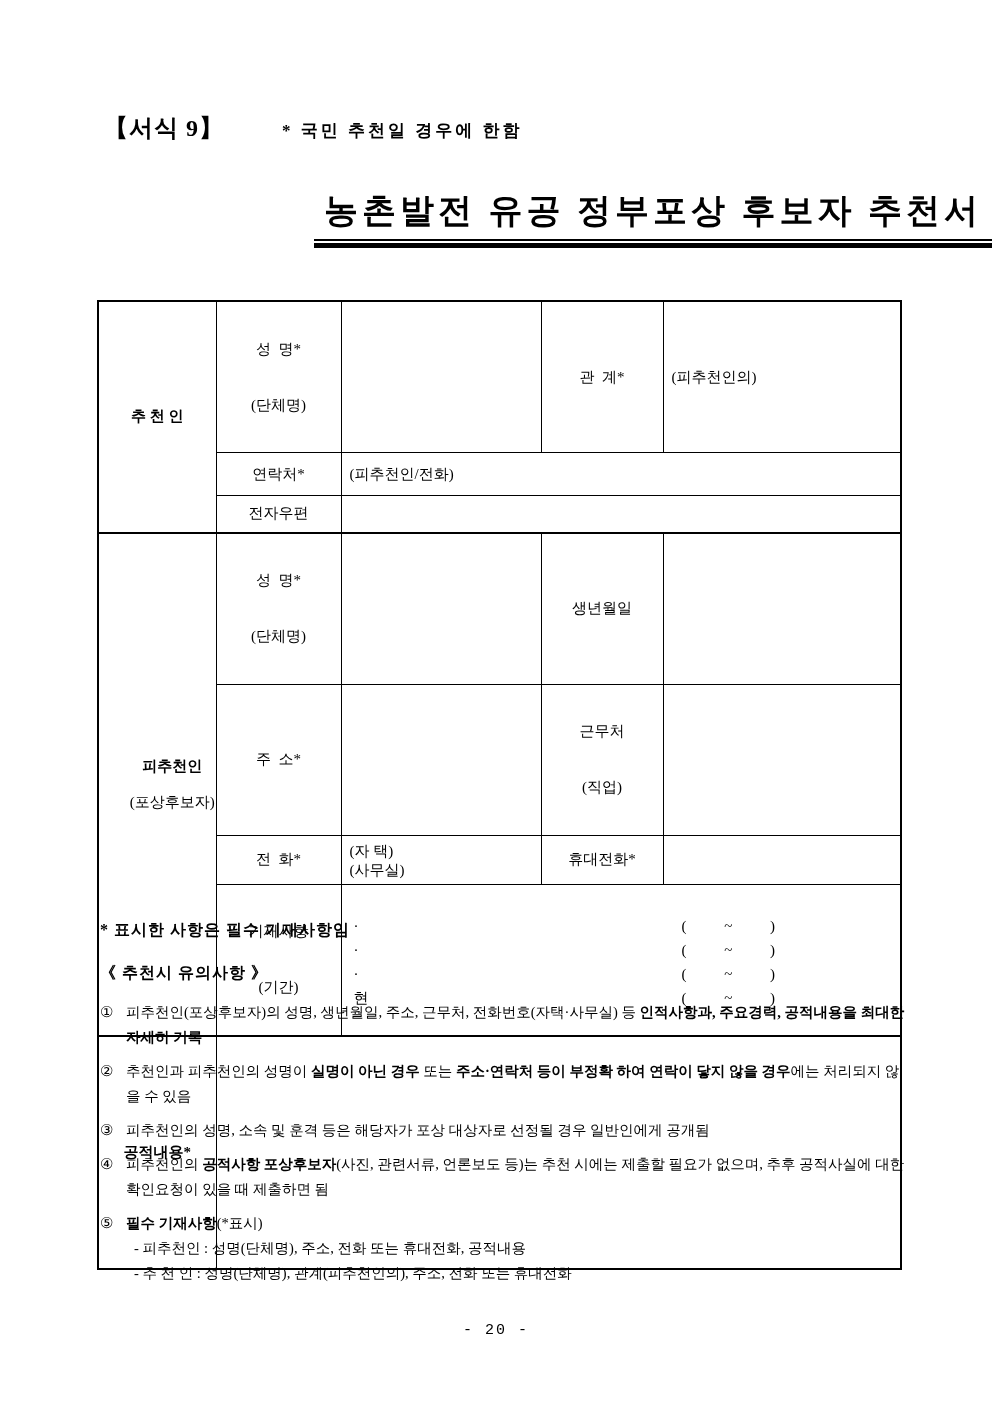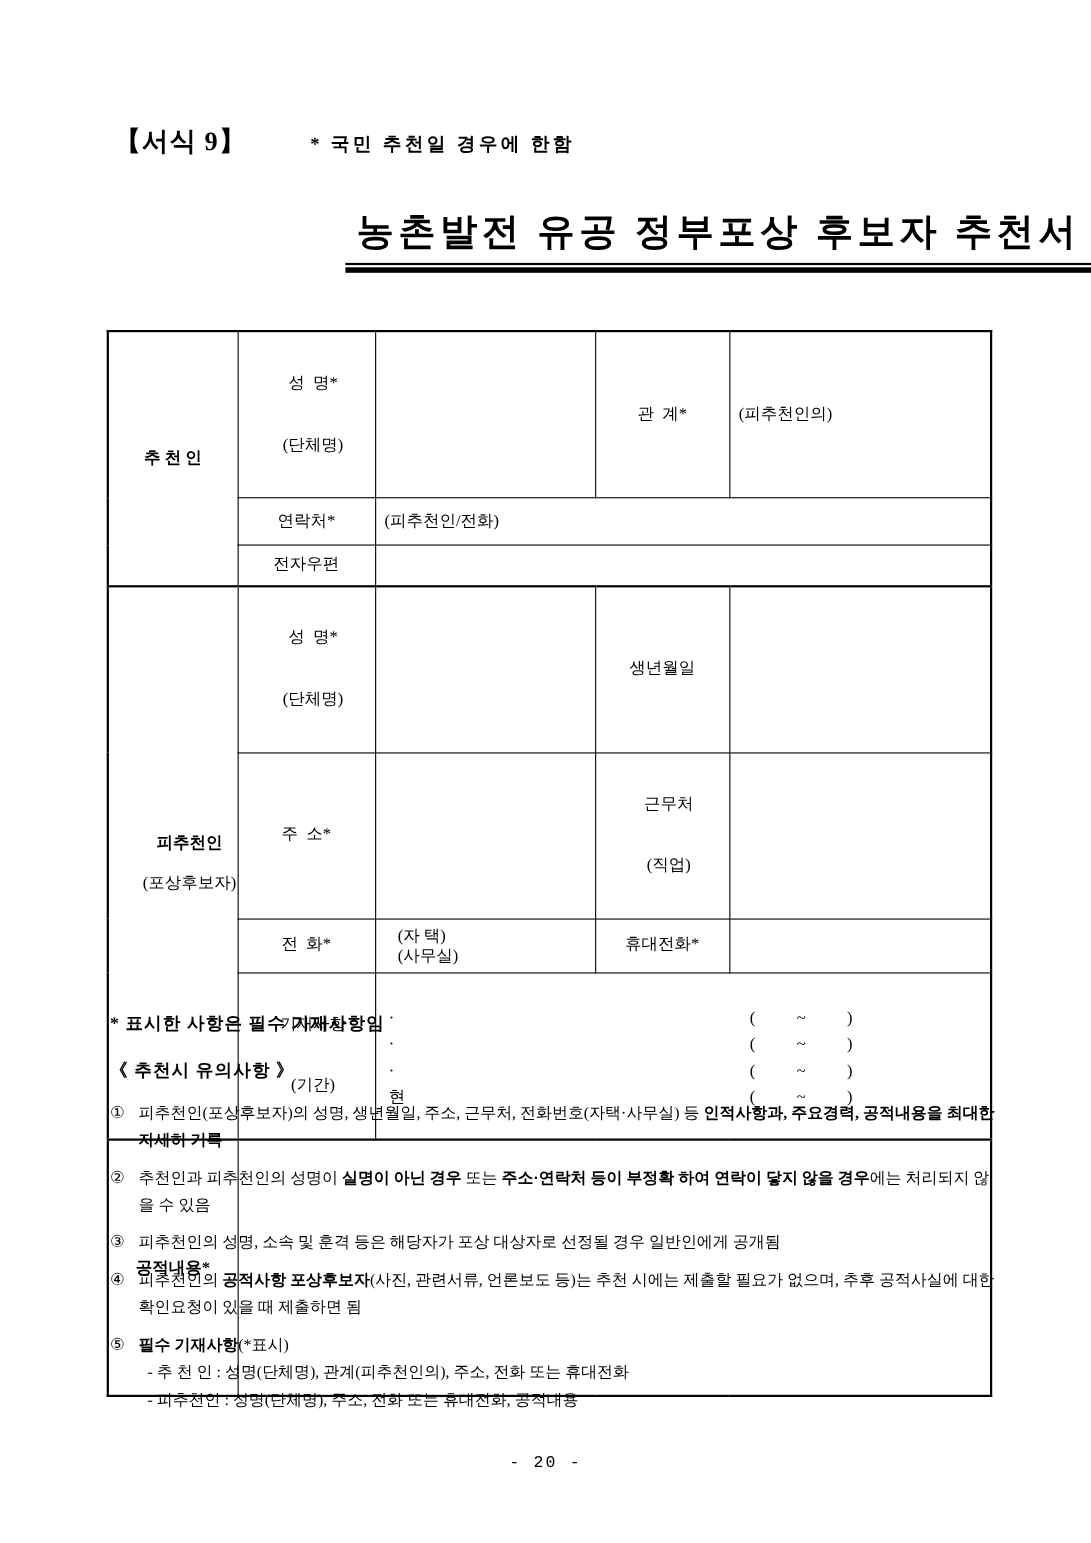--- a/index.html
+++ b/index.html
@@ -83,21 +83,21 @@
     text-align: center;
     white-space: pre;
     line-height: 1.25;
   }
   td.val {
     text-align: left;
     padding-left: 8px;
     line-height: 1.25;
   }
   td.val-top { vertical-align: top; padding-top: 2px; }
-  .two-line span { display: block; padding-left: 12px; }
+  .two-line span { display: block; }
   .r1 { height: 47px; }
   .r2 { height: 43px; }
   .r3 { height: 37px; }
   .r4 { height: 45px; }
   .r5 { height: 50px; }
   .r6 { height: 49px; }
   .r7 { height: 101px; }
   .r8 { height: 233px; }
   
   .career-box { padding: 4px 0 2px 0; }
@@ -271,20 +271,20 @@
         <div class="note-item">
           <span class="note-num">③</span>
           <div class="note-body"><span>피추천인의 성명, 소속 및 훈격 등은 해당자가 포상 대상자로 선정될 경우 일반인에게 공개됨</span></div>
         </div>
         <div class="note-item">
           <span class="note-num">④</span>
           <div class="note-body"><span>피추천인의 </span><b>공적사항 포상후보자</b><span>(사진, 관련서류, 언론보도 등)는 추천 시에는 제출할 필요가 없으며, 추후 공적사실에 대한 확인요청이 있을 때 제출하면 됨</span></div>
         </div>
         <div class="note-item">
           <span class="note-num">⑤</span>
-          <div class="note-body"><b>필수 기재사항</b><span>(*표시)</span><div class="note-sub">- 추 천 인 : 성명(단체명), 관계(피추천인의), 주소, 전화 또는 휴대전화</div><div class="note-sub">- 피추천인 : 성명(단체명), 주소, 전화 또는 휴대전화, 공적내용</div></div>
+          <div class="note-body"><b>필수 기재사항</b><span>(*표시)</span><div class="note-sub">- 피추천인 : 성명(단체명), 주소, 전화 또는 휴대전화, 공적내용</div><div class="note-sub">- 추 천 인 : 성명(단체명), 관계(피추천인의), 주소, 전화 또는 휴대전화</div></div>
         </div>
       </div>
   </div>
 
   <div class="page-num">- 20 -</div>
 
 </div>
 
 </body></html>

